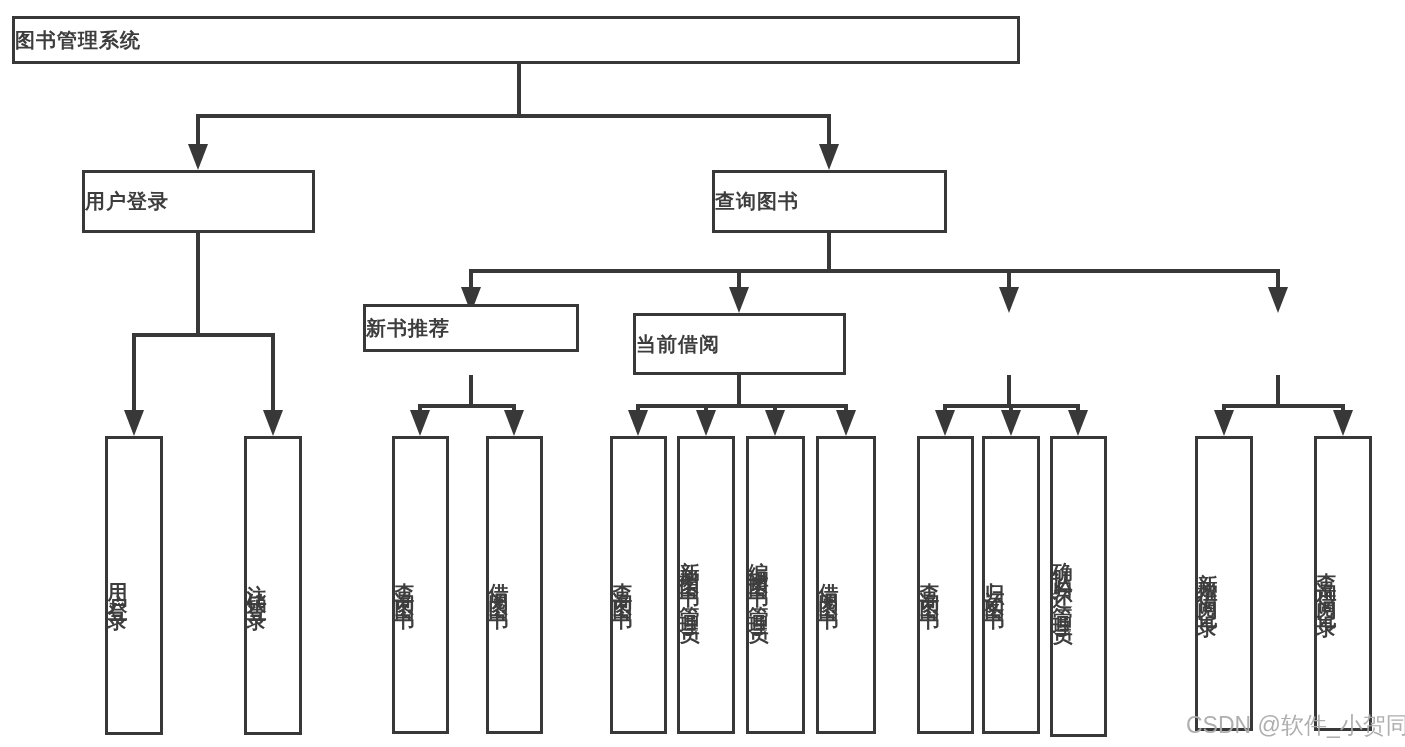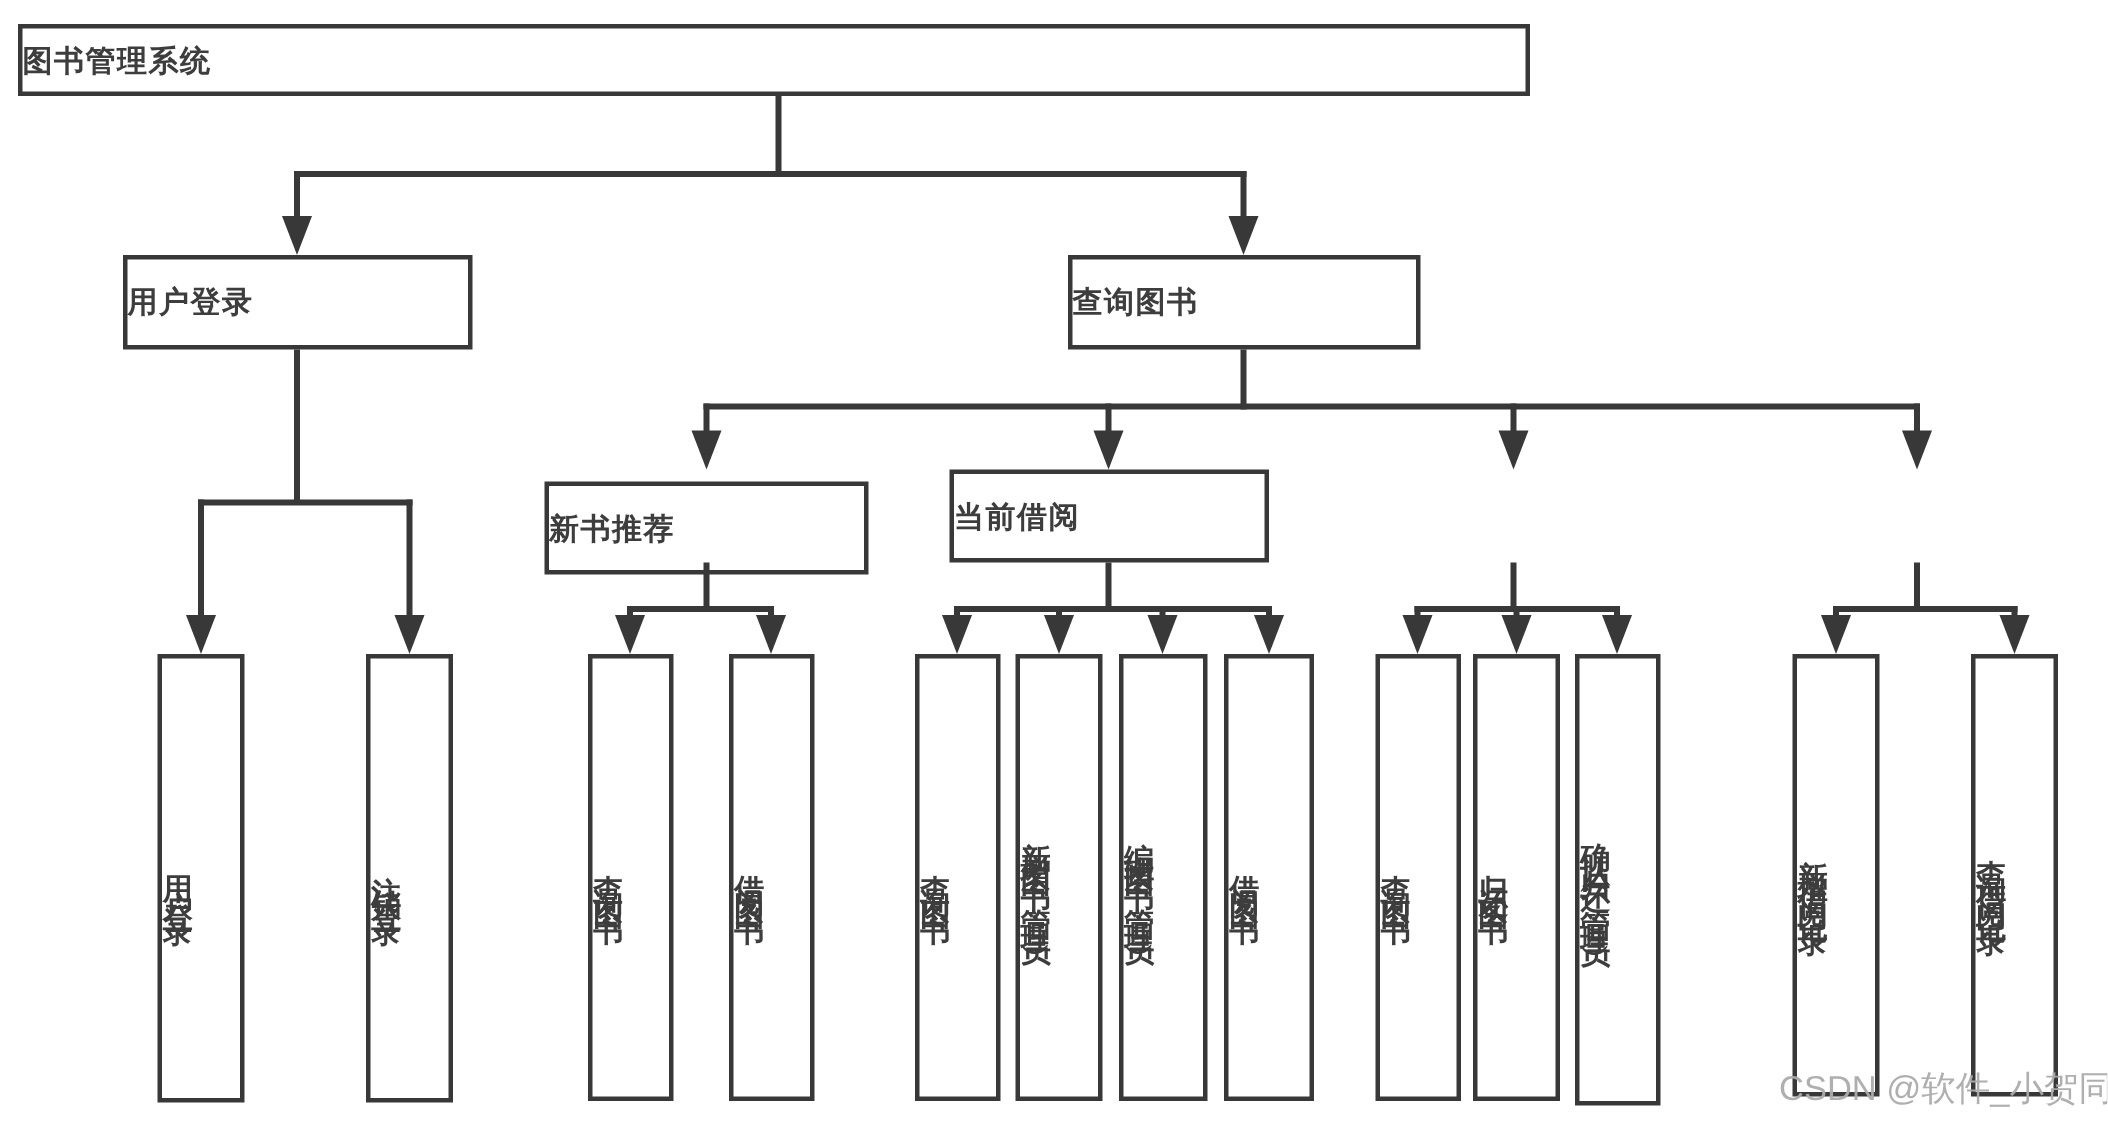--- a/index.html
+++ b/index.html
@@ -68,21 +68,21 @@
   <div class="hline" style="left:469px;top:269px;width:811px;height:4px"></div>
   <div class="vline" style="left:469px;top:269px;width:4px;height:24px"></div>
   <div class="vline" style="left:737px;top:269px;width:4px;height:24px"></div>
   <div class="vline" style="left:1007px;top:269px;width:4px;height:24px"></div>
   <div class="vline" style="left:1276px;top:269px;width:4px;height:24px"></div>
   <div class="arrow" style="left:461px;top:287px"></div>
   <div class="arrow" style="left:729px;top:287px"></div>
   <div class="arrow" style="left:999px;top:287px"></div>
   <div class="arrow" style="left:1268px;top:287px"></div>
 
-  <div class="box" style="left:363px;top:321px;width:216px;height:62px">
+  <div class="box" style="left:363px;top:304px;width:216px;height:48px">
     <span>新书推荐</span>
   </div>
   <div class="box" style="left:633px;top:313px;width:213px;height:62px">
     <span>当前借阅</span>
   </div>
 
   <div class="vline" style="left:469px;top:375px;width:4px;height:33px"></div>
   <div class="hline" style="left:418px;top:404px;width:98px;height:4px"></div>
   <div class="vline" style="left:418px;top:404px;width:4px;height:20px"></div>
   <div class="vline" style="left:512px;top:404px;width:4px;height:20px"></div>

